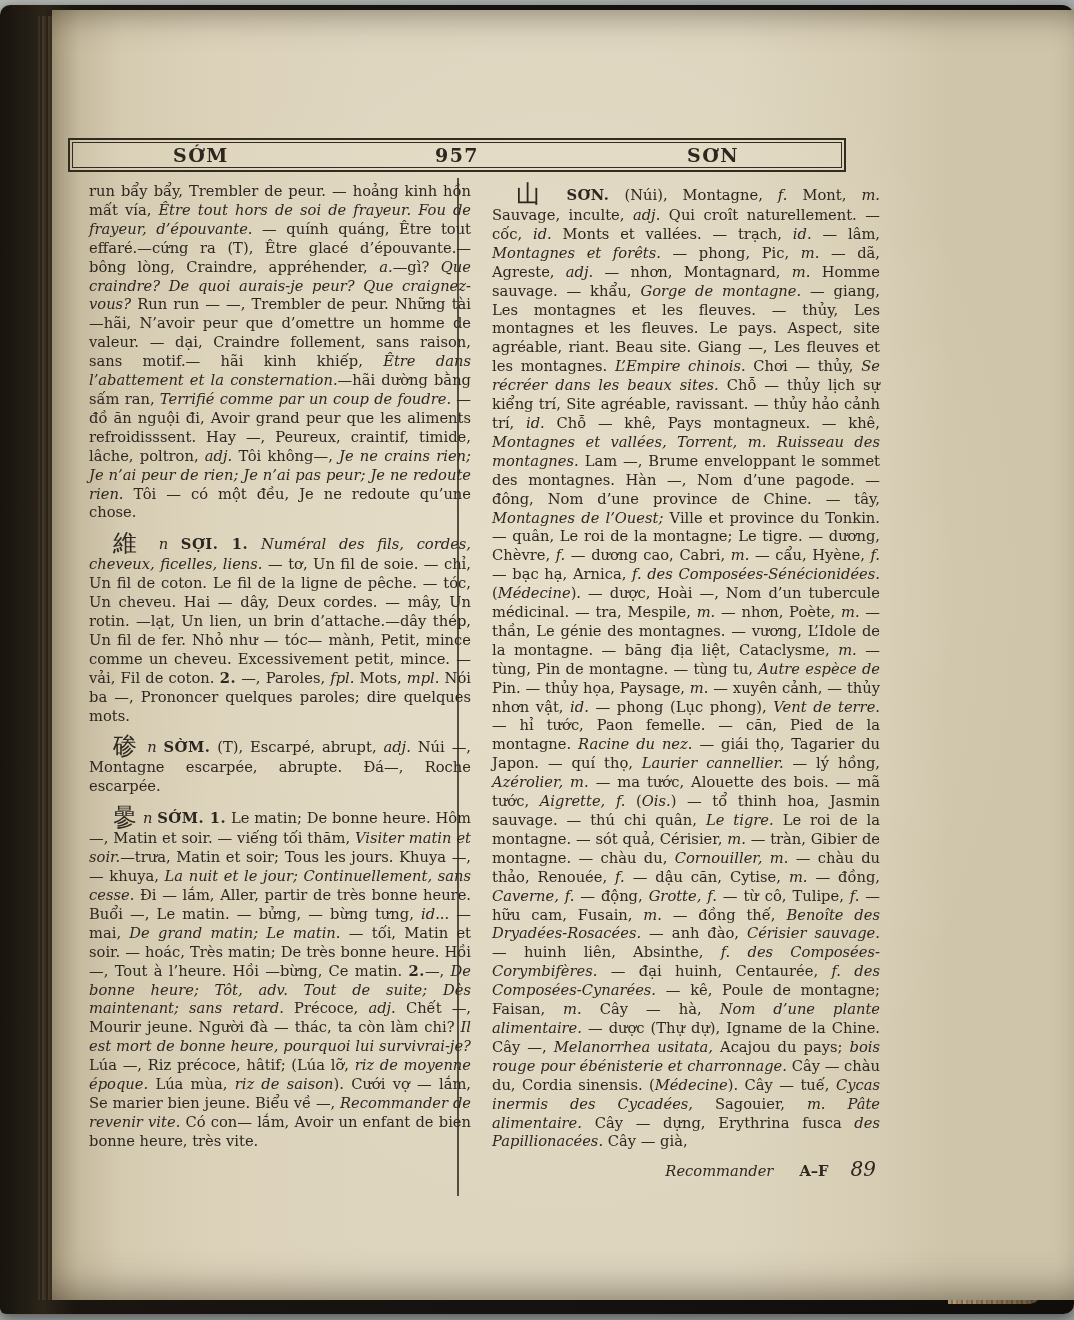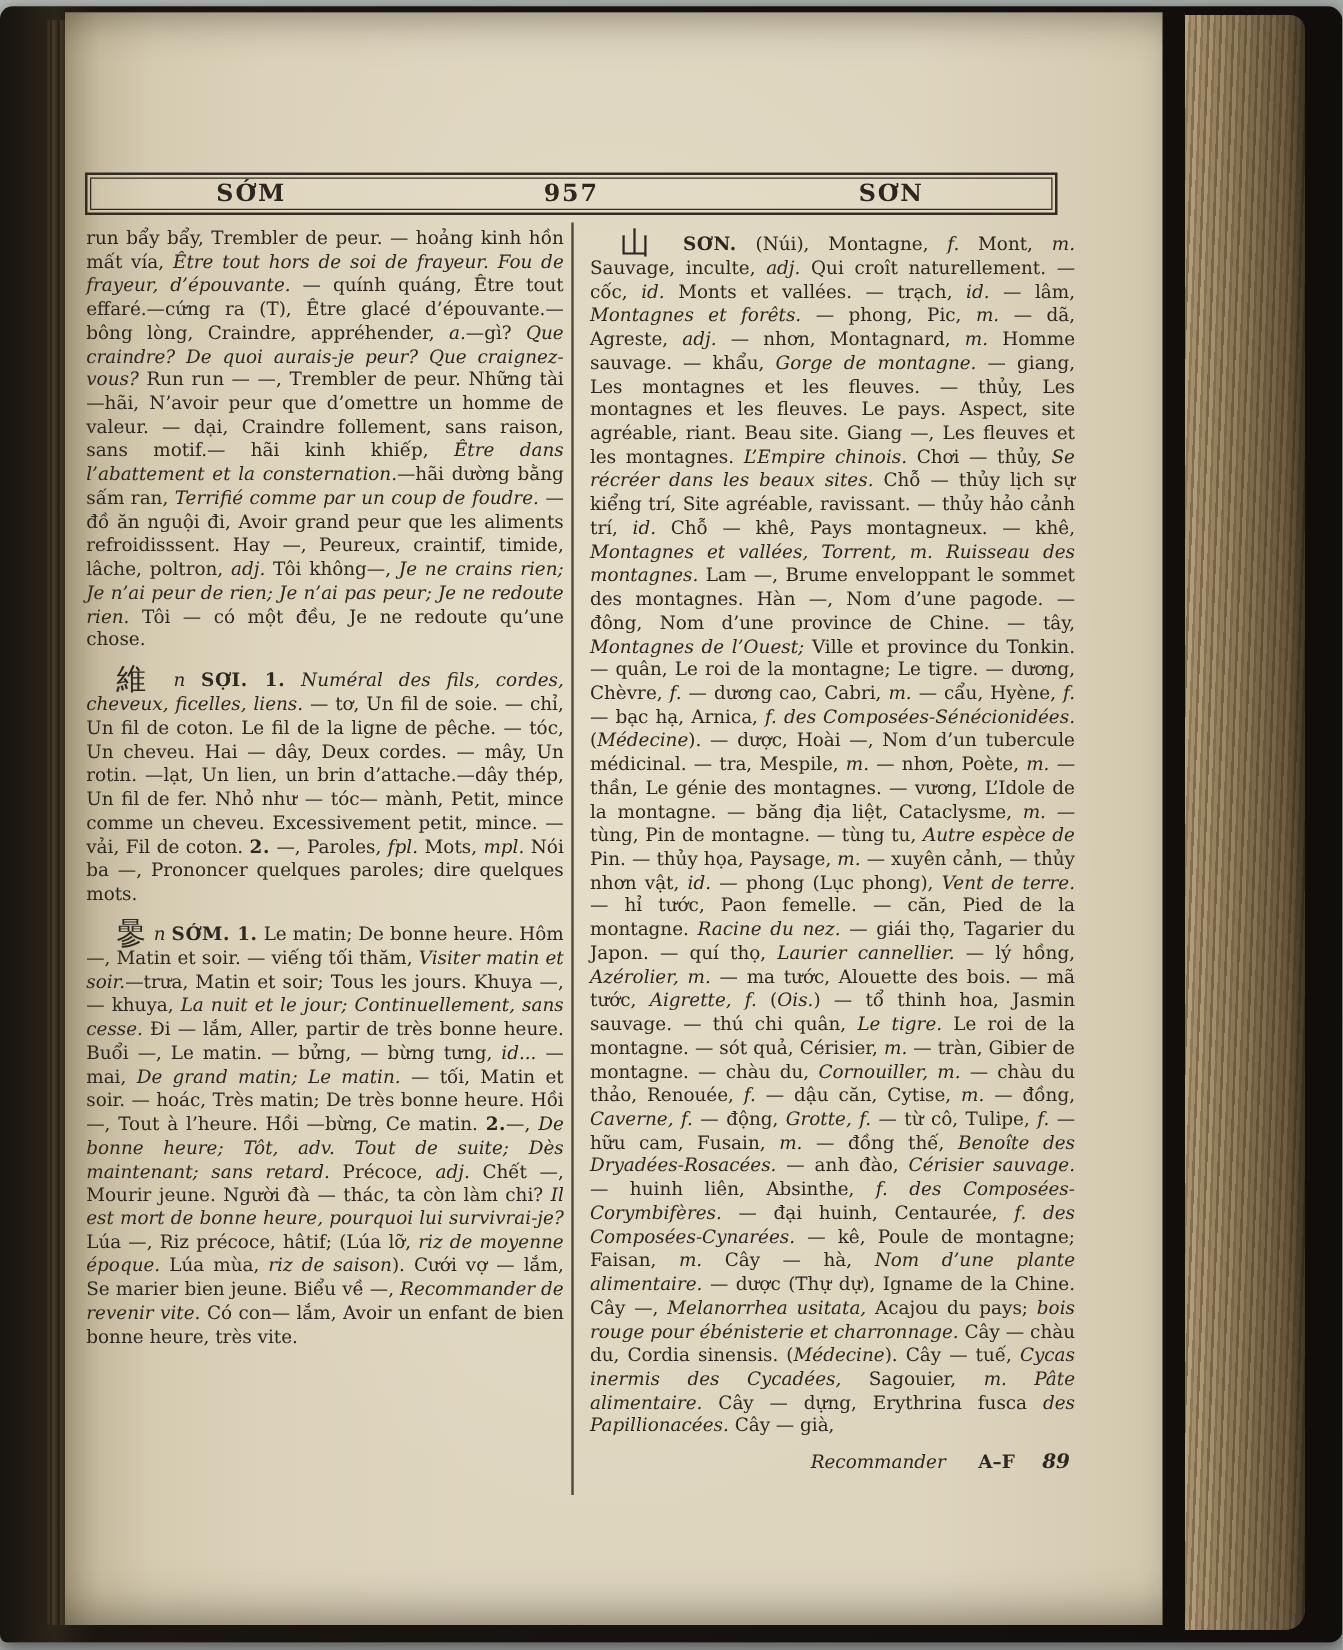--- a/index.html
+++ b/index.html
@@ -30,21 +30,21 @@
   
   .page-edges{
     position:absolute;left:948px;top:12px;width:96px;height:1292px;
     background:
       linear-gradient(90deg,rgba(66,48,26,0) 0%,rgba(50,36,18,.55) 85%,rgba(25,18,9,.75) 100%),
       repeating-linear-gradient(92deg,#b5a17c 0 3px,#927c58 3px 5px,#a8936c 5px 8px,#85704e 8px 10px);
     border-radius:0 12px 16px 0;
   }
   
   .page{
-    position:absolute;left:52px;top:10px;width:878px;height:1290px;
+    position:absolute;left:52px;top:10px;width:1022px;height:1290px;
     background:
       radial-gradient(ellipse at 50% 45%, rgba(255,250,230,.25) 0%, rgba(0,0,0,0) 65%),
       linear-gradient(90deg,#a99c7f 0px,#c6bb9f 28px,#d5cbb1 70px,#dcd2ba 160px,#ded5bf 320px,#ded5bf 680px,#d7cdb4 820px,#cfc5ab 898px);
     box-shadow:
       inset 0 26px 34px -24px rgba(55,45,30,.55),
       inset 0 -30px 40px -26px rgba(55,45,30,.6);
     color:#2d2720;
   }
   
   .header-box{
@@ -58,40 +58,41 @@
     border:1px solid #342b20;
     display:flex;align-items:center;
     font-weight:bold;font-size:19px;letter-spacing:1.5px;
   }
   .header-inner span{flex:1;text-align:center;}
   
   .col{
     position:absolute;top:172px;
     font-size:14.7px;line-height:18.9px;
     text-align:justify;
+    margin-left:20px;
   }
   .col-left{left:17px;width:382px;}
   .col-right{left:420px;width:388px;}
   .divider{
     position:absolute;left:405px;top:168px;width:2px;height:1018px;
     background:#2f2a21;opacity:.8;
   }
   .col p{margin:0;text-indent:24px;}
   .col p + p{margin-top:9px;}
   .col p.continuation{text-indent:0;}
   .cjk{font-size:24px;line-height:1;vertical-align:-2px;letter-spacing:1px;}
   .b{font-weight:bold;letter-spacing:.5px;}
   .i{font-style:italic;}
   .signature{
     margin-top:2px;text-align:right;padding-right:4px;
     text-indent:0 !important;
   }
   .signature .sig-label{font-style:italic;}
   .signature .sig-vol{font-weight:bold;margin:0 22px 0 26px;}
-  .signature .sig-num{font-weight:bold;font-style:italic;font-size:16px;}
+  .signature .sig-num{font-weight:normal;font-style:italic;font-size:20px;}
 </style>
 </head>
 <body>
 
 <div class="photo">
   <div class="cover"></div>
   <div class="gutter-edges"></div>
   <div class="page-edges"></div>
 
   <div class="page">
@@ -102,20 +103,21 @@
         <span>957</span>
         <span>SƠN</span>
       </div>
     </div>
 
     <div class="divider"></div>
 
     <div class="col col-left" id="col-left">
         <p class="continuation"><span>run bẩy bẩy, Trembler de peur. — hoảng kinh hồn mất vía, </span><span class="i">Être tout hors de soi de frayeur. Fou de frayeur, d’épouvante.</span><span> — quính quáng, Être tout effaré.—cứng ra (T), Être glacé d’épouvante.—bông lòng, Craindre, appréhender, </span><span class="i">a.</span><span>—gì? </span><span class="i">Que craindre? De quoi aurais-je peur? Que craignez-vous?</span><span> Run run — —, Trembler de peur. Những tài—hãi, N’avoir peur que d’omettre un homme de valeur. — dại, Craindre follement, sans raison, sans motif.— hãi kinh khiếp, </span><span class="i">Être dans l’abattement et la consternation.</span><span>—hãi dường bằng sấm ran, </span><span class="i">Terrifié comme par un coup de foudre.</span><span> — đồ ăn nguội đi, Avoir grand peur que les aliments refroidisssent. Hay —, Peureux, craintif, timide, lâche, poltron, </span><span class="i">adj.</span><span> Tôi không—, </span><span class="i">Je ne crains rien; Je n’ai peur de rien; Je n’ai pas peur; Je ne redoute rien.</span><span> Tôi — có một đều, Je ne redoute qu’une chose.</span></p>
         <p><span class="cjk">維</span><span> </span><span class="i">n</span><span> </span><span class="b">SỢI. 1.</span><span> </span><span class="i">Numéral des fils, cordes, cheveux, ficelles, liens.</span><span> — tơ, Un fil de soie. — chỉ, Un fil de coton. Le fil de la ligne de pêche. — tóc, Un cheveu. Hai — dây, Deux cordes. — mây, Un rotin. —lạt, Un lien, un brin d’attache.—dây thép, Un fil de fer. Nhỏ như — tóc— mành, Petit, mince comme un cheveu. Excessivement petit, mince. — vải, Fil de coton. </span><span class="b">2.</span><span> —, Paroles, </span><span class="i">fpl.</span><span> Mots, </span><span class="i">mpl.</span><span> Nói ba —, Prononcer quelques paroles; dire quelques mots.</span></p>
+        <p><span class="cjk">碜</span><span> </span><span class="i">n</span><span> </span><span class="b">SỜM.</span><span> (T), Escarpé, abrupt, </span><span class="i">adj.</span><span> Núi —, Montagne escarpée, abrupte. Đá—, Roche escarpée.</span></p>
         <p><span class="cjk">曑</span><span> </span><span class="i">n</span><span> </span><span class="b">SỚM. 1.</span><span> Le matin; De bonne heure. Hôm —, Matin et soir. — viếng tối thăm, </span><span class="i">Visiter matin et soir.</span><span>—trưa, Matin et soir; Tous les jours. Khuya —, — khuya, </span><span class="i">La nuit et le jour; Continuellement, sans cesse.</span><span> Đi — lắm, Aller, partir de très bonne heure. Buổi —, Le matin. — bửng, — bừng tưng, </span><span class="i">id...</span><span> — mai, </span><span class="i">De grand matin; Le matin.</span><span> — tối, Matin et soir. — hoác, Très matin; De très bonne heure. Hồi —, Tout à l’heure. Hồi —bừng, Ce matin. </span><span class="b">2.</span><span>—, </span><span class="i">De bonne heure; Tôt, adv. Tout de suite; Dès maintenant; sans retard.</span><span> Précoce, </span><span class="i">adj.</span><span> Chết —, Mourir jeune. Người đà — thác, ta còn làm chi? </span><span class="i">Il est mort de bonne heure, pourquoi lui survivrai-je?</span><span> Lúa —, Riz précoce, hâtif; (Lúa lỡ, </span><span class="i">riz de moyenne époque.</span><span> Lúa mùa, </span><span class="i">riz de saison</span><span>). Cưới vợ — lắm, Se marier bien jeune. Biểu về —, </span><span class="i">Recommander de revenir vite.</span><span> Có con— lắm, Avoir un enfant de bien bonne heure, très vite.</span></p>
       </div>
 
     <div class="col col-right" id="col-right">
 
     <p><span class="cjk">山</span><span> </span><span class="b">SƠN.</span><span> (Núi), Montagne, </span><span class="i">f.</span><span> Mont, </span><span class="i">m.</span><span> Sauvage, inculte, </span><span class="i">adj.</span><span> Qui croît naturellement. — cốc, </span><span class="i">id.</span><span> Monts et vallées. — trạch, </span><span class="i">id.</span><span> — lâm, </span><span class="i">Montagnes et forêts.</span><span> — phong, Pic, </span><span class="i">m.</span><span> — dã, Agreste, </span><span class="i">adj.</span><span> — nhơn, Montagnard, </span><span class="i">m.</span><span> Homme sauvage. — khẩu, </span><span class="i">Gorge de montagne.</span><span> — giang, Les montagnes et les fleuves. — thủy, Les montagnes et les fleuves. Le pays. Aspect, site agréable, riant. Beau site. Giang —, Les fleuves et les montagnes. </span><span class="i">L’Empire chinois.</span><span> Chơi — thủy, </span><span class="i">Se récréer dans les beaux sites.</span><span> Chỗ — thủy lịch sự kiểng trí, Site agréable, ravissant. — thủy hảo cảnh trí, </span><span class="i">id.</span><span> Chỗ — khê, Pays montagneux. — khê, </span><span class="i">Montagnes et vallées, Torrent, m. Ruisseau des montagnes.</span><span> Lam —, Brume enveloppant le sommet des montagnes. Hàn —, Nom d’une pagode. — đông, Nom d’une province de Chine. — tây, </span><span class="i">Montagnes de l’Ouest;</span><span> Ville et province du Tonkin. — quân, Le roi de la montagne; Le tigre. — dương, Chèvre, </span><span class="i">f.</span><span> — dương cao, Cabri, </span><span class="i">m.</span><span> — cẩu, Hyène, </span><span class="i">f.</span><span> — bạc hạ, Arnica, </span><span class="i">f. des Composées-Sénécionidées.</span><span> (</span><span class="i">Médecine</span><span>). — dược, Hoài —, Nom d’un tubercule médicinal. — tra, Mespile, </span><span class="i">m.</span><span> — nhơn, Poète, </span><span class="i">m.</span><span> — thần, Le génie des montagnes. — vương, L’Idole de la montagne. — băng địa liệt, Cataclysme, </span><span class="i">m.</span><span> — tùng, Pin de montagne. — tùng tu, </span><span class="i">Autre espèce de</span><span> Pin. — thủy họa, Paysage, </span><span class="i">m.</span><span> — xuyên cảnh, — thủy nhơn vật, </span><span class="i">id.</span><span> — phong (Lục phong), </span><span class="i">Vent de terre.</span><span> — hỉ tước, Paon femelle. — căn, Pied de la montagne. </span><span class="i">Racine du nez.</span><span> — giái thọ, Tagarier du Japon. — quí thọ, </span><span class="i">Laurier cannellier.</span><span> — lý hồng, </span><span class="i">Azérolier, m.</span><span> — ma tước, Alouette des bois. — mã tước, </span><span class="i">Aigrette, f.</span><span> (</span><span class="i">Ois.</span><span>) — tổ thinh hoa, Jasmin sauvage. — thú chi quân, </span><span class="i">Le tigre.</span><span> Le roi de la montagne. — sót quả, Cérisier, </span><span class="i">m.</span><span> — tràn, Gibier de montagne. — chàu du, </span><span class="i">Cornouiller, m.</span><span> — chàu du thảo, Renouée, </span><span class="i">f.</span><span> — dậu căn, Cytise, </span><span class="i">m.</span><span> — đồng, </span><span class="i">Caverne, f.</span><span> — động, </span><span class="i">Grotte, f.</span><span> — từ cô, Tulipe, </span><span class="i">f.</span><span> — hữu cam, Fusain, </span><span class="i">m.</span><span> — đồng thế, </span><span class="i">Benoîte des Dryadées-Rosacées.</span><span> — anh đào, </span><span class="i">Cérisier sauvage.</span><span> — huinh liên, Absinthe, </span><span class="i">f. des Composées-Corymbifères.</span><span> — đại huinh, Centaurée, </span><span class="i">f. des Composées-Cynarées.</span><span> — kê, Poule de montagne; Faisan, </span><span class="i">m.</span><span> Cây — hà, </span><span class="i">Nom d’une plante alimentaire.</span><span> — dược (Thự dự), Igname de la Chine. Cây —, </span><span class="i">Melanorrhea usitata,</span><span> Acajou du pays; </span><span class="i">bois rouge pour ébénisterie et charronnage.</span><span> Cây — chàu du, Cordia sinensis. (</span><span class="i">Médecine</span><span>). Cây — tuế, </span><span class="i">Cycas inermis des Cycadées,</span><span> Sagouier, </span><span class="i">m. Pâte alimentaire.</span><span> Cây — dựng, Erythrina fusca </span><span class="i">des Papillionacées.</span><span> Cây — già,</span></p>
         <p class="signature"><span class="sig-label">Recommander</span><span class="sig-vol">A–F</span><span class="sig-num">89</span></p>
       </div>
 
   </div>

